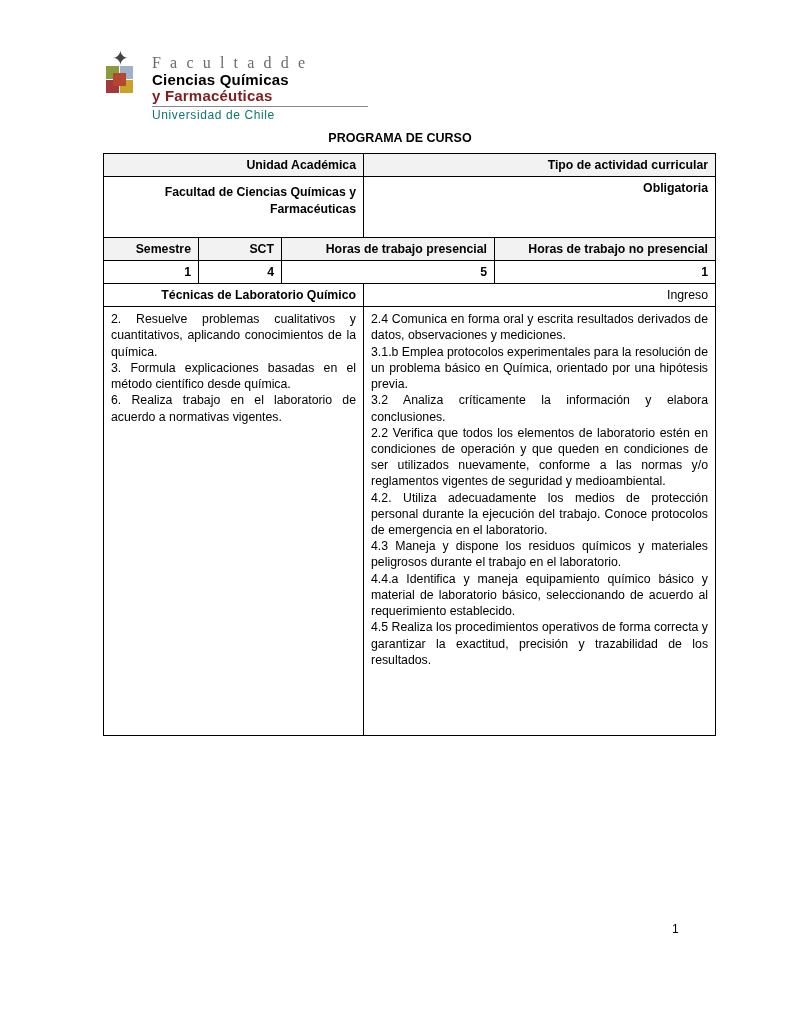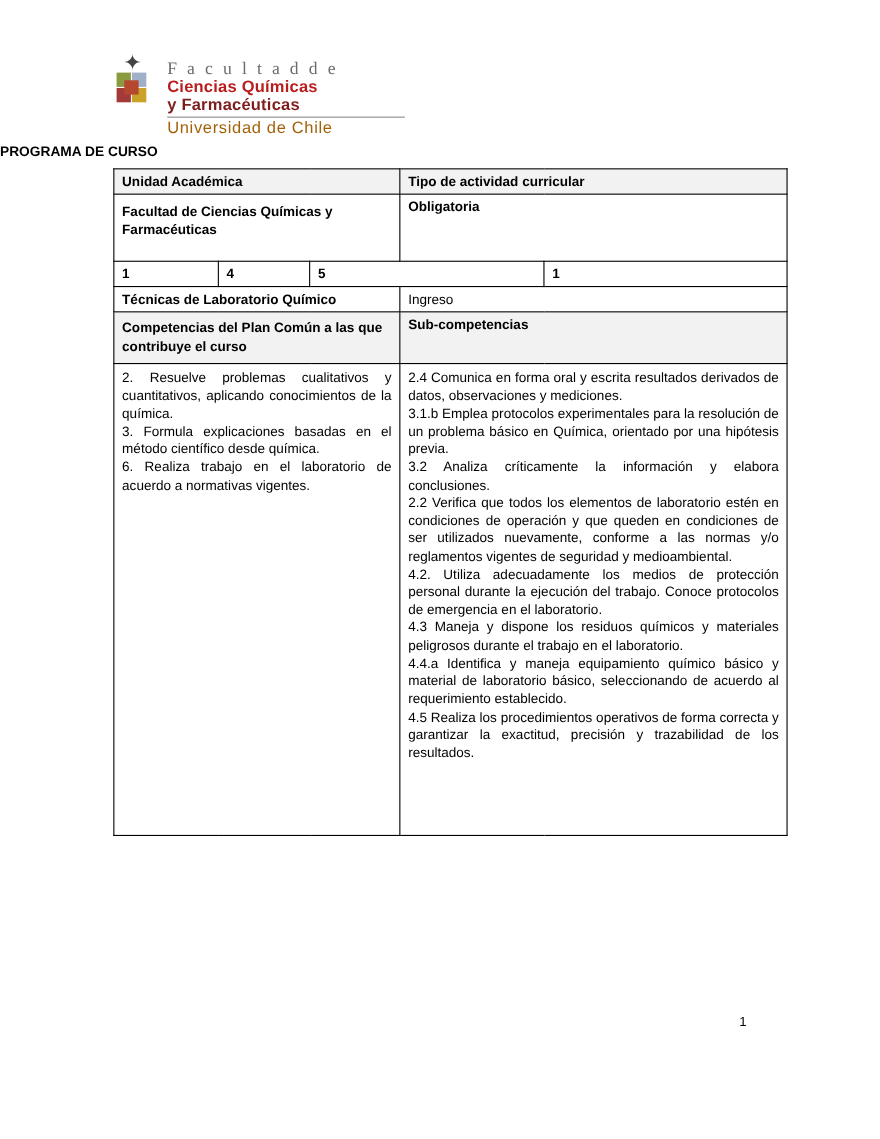--- a/index.html
+++ b/index.html
@@ -65,21 +65,21 @@
     letter-spacing: 2.6px;
     color: #6b6b6b;
     font-family: "Liberation Serif", serif;
   }
   .logo-line2 {
     position: absolute;
     left: 48px;
     top: 19px;
     font-size: 15px;
     font-weight: bold;
-    color: #b91c1c;
+    color: #000000;
     letter-spacing: 0.2px;
   }
   .logo-line3 {
     position: absolute;
     left: 48px;
     top: 35px;
     font-size: 15px;
     font-weight: bold;
     color: #7f1d1d;
     letter-spacing: 0.2px;
@@ -89,51 +89,52 @@
     left: 48px;
     top: 54px;
     width: 216px;
     height: 1px;
     background: #8a8a8a;
   }
   .logo-line4 {
     position: absolute;
     left: 48px;
     top: 56px;
-    font-size: 15px;
-    color: #a16207;
+    font-size: 12px;
+    color: #0f766e;
     letter-spacing: 0.6px;
   }
 
   
   .doc-title {
     position: absolute;
     left: 0;
     top: 131px;
     width: 800px;
+    text-align: center;
     font-size: 12.5px;
     font-weight: bold;
   }
 
   
   table.prog {
     position: absolute;
     left: 103px;
     top: 153px;
     width: 612px;
     border-collapse: collapse;
     table-layout: fixed;
   }
   table.prog td {
     border: 1px solid #000000;
     padding: 4px 7px;
     font-size: 12.3px;
     vertical-align: top;
   }
-  .c-center { text-align: left; }
+  .c-center { text-align: right; }
   .bold     { font-weight: bold; }
   .shade    { background: #f2f2f2; }
   .pad-head { padding-top: 5px; padding-bottom: 5px; }
   .body-cell {
     line-height: 1.32;
     padding: 5px 8px 6px 8px;
   }
   .body-cell p {
     margin: 0 0 0 0;
     text-align: justify;
@@ -182,32 +183,34 @@
     <tbody>
       <tr>
         <td class="c-center bold shade pad-head" colspan="3">Unidad Académica</td>
         <td class="c-center bold shade pad-head" colspan="2">Tipo de actividad curricular</td>
       </tr>
       <tr>
         <td class="c-center bold" colspan="3" style="padding-top:7px;padding-bottom:20px;line-height:1.35">Facultad de Ciencias Químicas y Farmacéuticas</td>
         <td class="c-center bold" colspan="2">Obligatoria</td>
       </tr>
       <tr>
+        <td class="c-center bold shade pad-head">Semestre</td>
+        <td class="c-center bold shade pad-head">SCT</td>
+        <td class="c-center bold shade pad-head" colspan="2">Horas de trabajo presencial</td>
+        <td class="c-center bold shade pad-head">Horas de trabajo no presencial</td>
+      </tr>
+      <tr>
         <td class="c-center bold">1</td>
         <td class="c-center bold">4</td>
         <td class="c-center bold" colspan="2">5</td>
         <td class="c-center bold">1</td>
       </tr>
       <tr>
         <td class="c-center bold" colspan="3">Técnicas de Laboratorio Químico</td>
         <td class="c-center" colspan="2">Ingreso</td>
-      </tr>
-      <tr>
-        <td class="c-center bold shade" colspan="3" style="padding-top:6px;padding-bottom:7px;line-height:1.35">Competencias del Plan Común a las que contribuye el curso</td>
-        <td class="c-center bold shade" colspan="2">Sub-competencias</td>
       </tr>
       <tr class="big-row">
         <td class="body-cell" colspan="3">
           <div>
             <p>2. Resuelve problemas cualitativos y cuantitativos, aplicando conocimientos de la química.</p>
             <p>3. Formula explicaciones basadas en el método científico desde química.</p>
             <p>6. Realiza trabajo  en el laboratorio de acuerdo a normativas vigentes.</p>
           </div>
         </td>
         <td class="body-cell" colspan="2">

